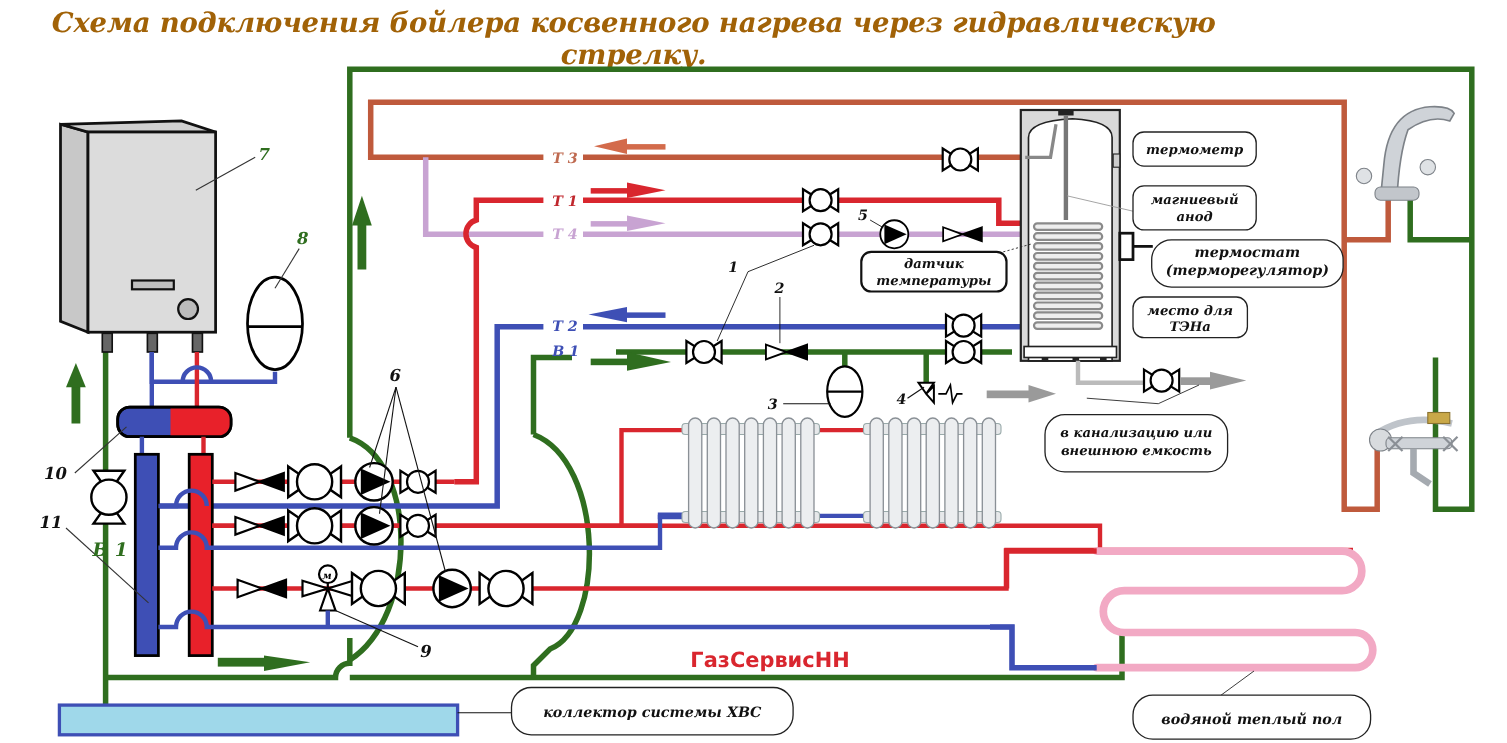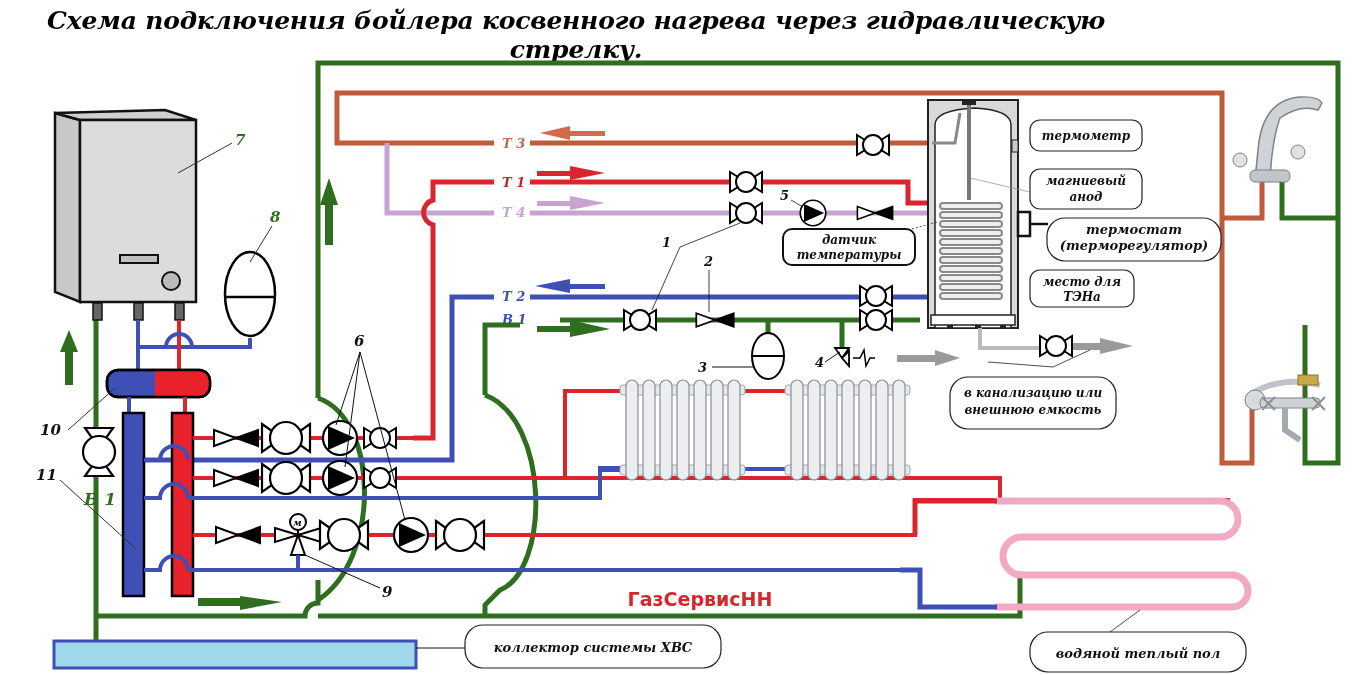--- a/index.html
+++ b/index.html
@@ -1,17 +1,17 @@
 <!DOCTYPE html>
 <html><head>
 <meta charset="utf-8">
 <style>
   html, body { margin: 0; padding: 0; background: #ffffff; }
   body { width: 1370px; height: 675px; position: relative; overflow: hidden; font-family: "DejaVu Serif", serif; }
-  #title { position: absolute; left: 0; top: 6px; width: 1152px; text-align: center; font-family: "DejaVu Serif", serif; font-weight: bold; font-style: italic; font-size: 25px; color: #000000; letter-spacing: -0.2px; }
+  #title { position: absolute; left: 0; top: 6px; width: 1152px; text-align: center; font-family: "DejaVu Serif", serif; font-weight: bold; font-style: italic; font-size: 25px; color: #a16207; letter-spacing: -0.2px; }
   svg#diagram { position: absolute; left: 0; top: 0; }
   .lbl { font-family: "DejaVu Serif", serif; font-style: italic; font-weight: bold; }
   .brand { font-family: "DejaVu Sans", sans-serif; font-weight: bold; }
 </style>
 </head>
 <body>
 
 <div id="title">Схема подключения бойлера косвенного нагрева через гидравлическую стрелку.</div>
 
 <svg id="diagram" width="1370" height="675" viewBox="0 0 1370 675">

